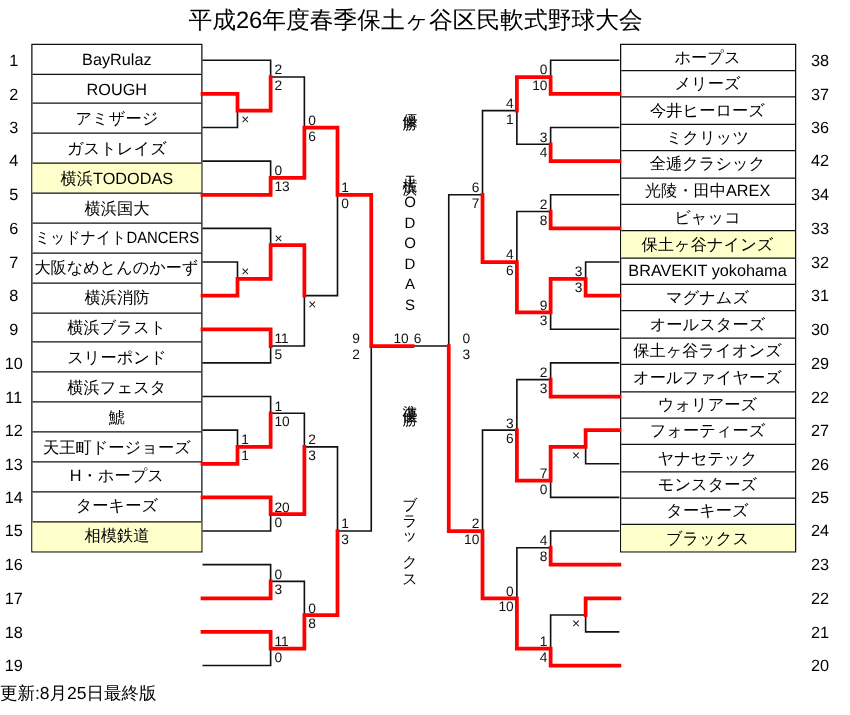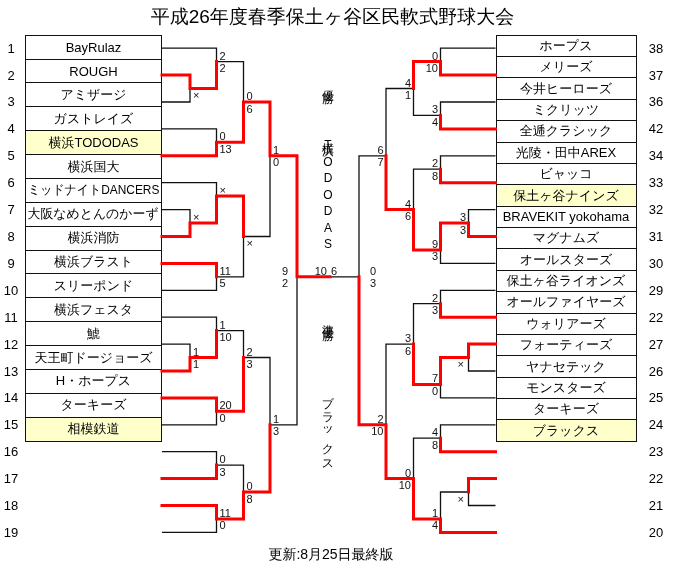--- a/index.html
+++ b/index.html
@@ -1,20 +1,20 @@
 <!DOCTYPE html>
 <html><head>
 <meta charset="utf-8">
 <style>
   html, body { margin:0; padding:0; background:#ffffff; }
   body { width:680px; height:572px; position:relative; overflow:hidden;
          font-family:"Liberation Sans","DejaVu Sans",sans-serif; color:#000; }
   .title { position:absolute; left:0; top:5px; width:665px; text-align:center;
            font-size:19px; line-height:24px; white-space:nowrap; }
-  .footer { position:absolute; left:0; top:545px; width:662px; text-align:center;
+  .footer { position:absolute; left:0; top:545px; width:662px; 
             font-size:14px; line-height:18px; white-space:nowrap; }
   .seeds { position:absolute; top:34.7px; height:511.1px; display:flex; flex-direction:column; }
   .seeds.left { left:0; width:22px; }
   .seeds.right { left:642px; width:28px; }
   .seed { flex:1; display:flex; align-items:center; justify-content:center; font-size:13px; }
   .box { position:absolute; top:34.7px; height:407px; box-sizing:border-box;
          border:1.5px solid #111; display:flex; flex-direction:column; background:#fff; }
   .box.left { left:25px; width:137px; }
   .box.right { left:495.5px; width:141px; }
   .team { flex:1; display:flex; align-items:center; justify-content:center;

